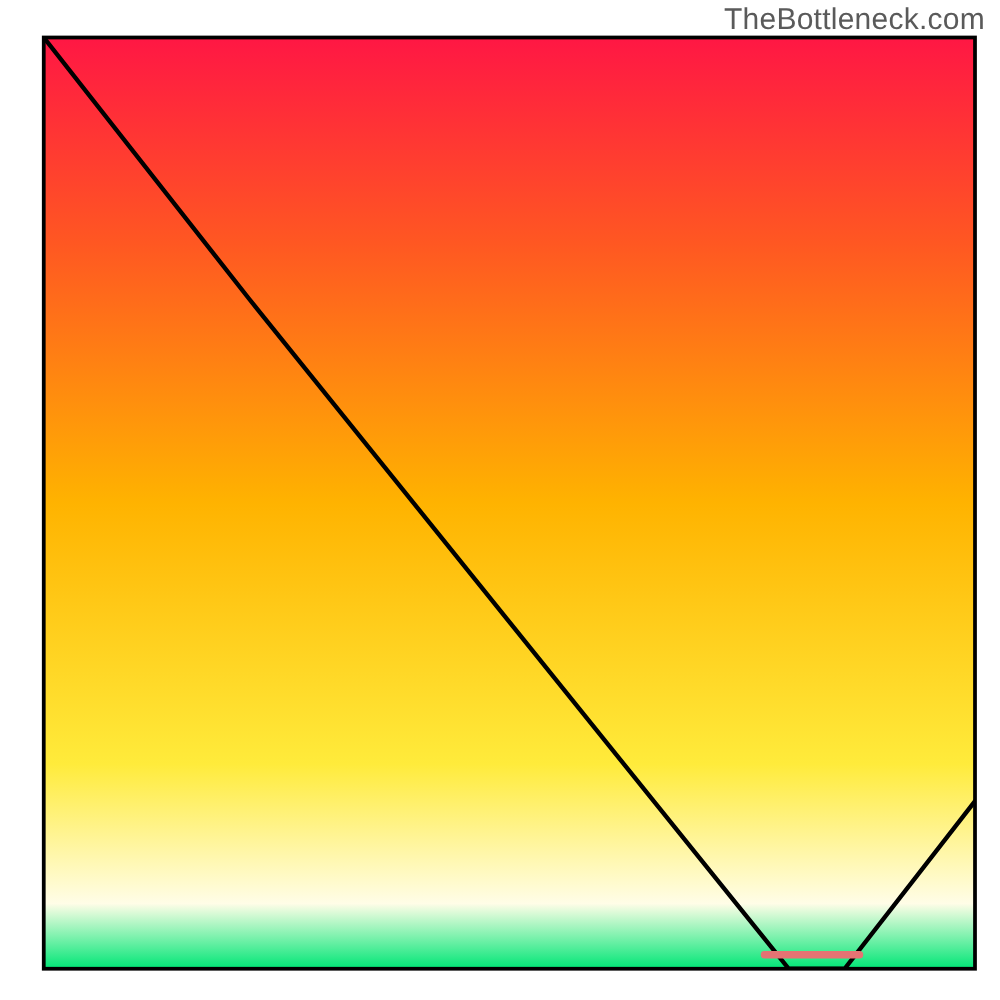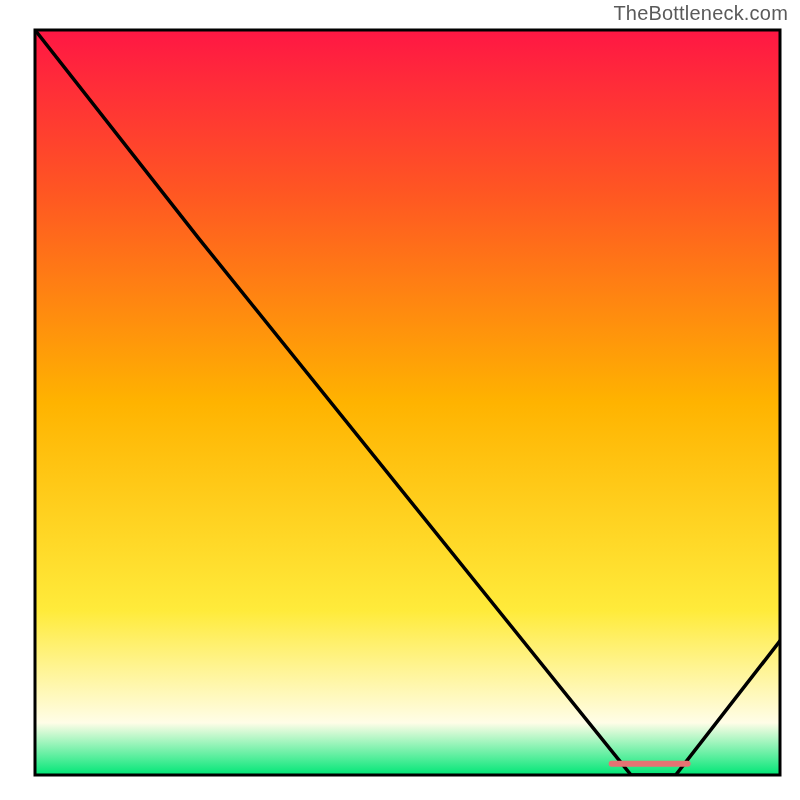--- a/index.html
+++ b/index.html
@@ -13,21 +13,21 @@
   }
   .container {
     position: relative;
     width: 800px;
     height: 800px;
   }
   .watermark {
     position: absolute;
     top: 2px;
     right: 12px;
-    font-size: 20px;
+    font-size: 24px;
     font-weight: 500;
     color: #5a5a5a;
     letter-spacing: 0.2px;
   }
   svg {
     display: block;
   }
 </style>
 </head>
 <body>

